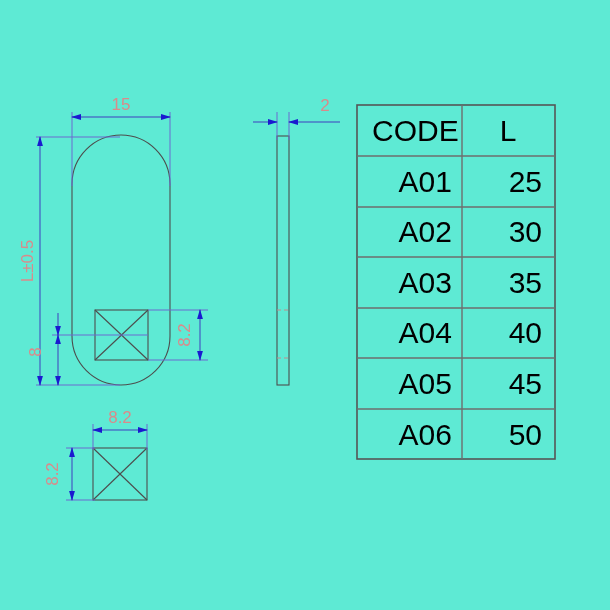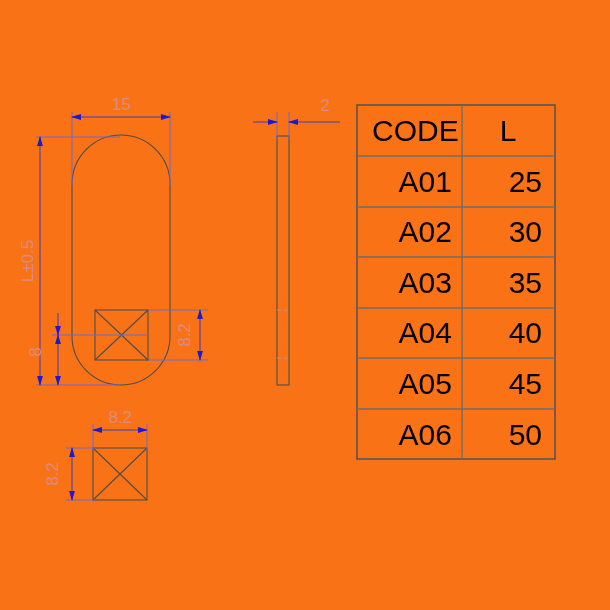--- a/index.html
+++ b/index.html
@@ -7,21 +7,21 @@
     padding: 0;
     background: #ffffff;
   }
   body {
     font-family: "Liberation Sans", sans-serif;
   }
   #drawing-root {
     position: relative;
     width: 610px;
     height: 610px;
-    background: #f97316;
+    background: #5eead4;
     overflow: hidden;
   }
   svg.canvas {
     position: absolute;
     left: 0;
     top: 0;
     width: 610px;
     height: 610px;
   }
   text.dim-text {

